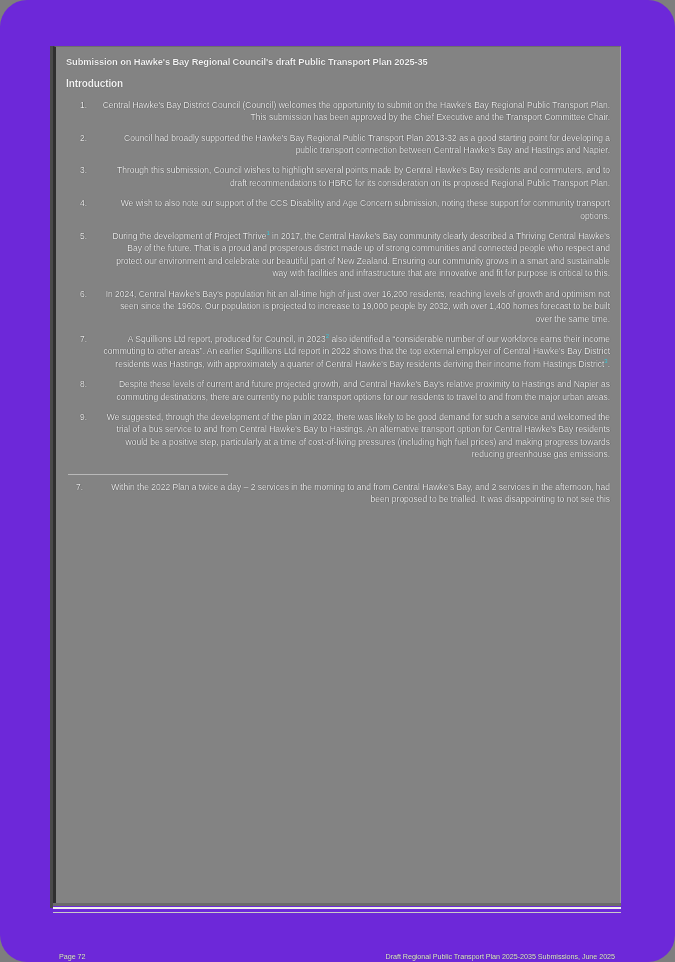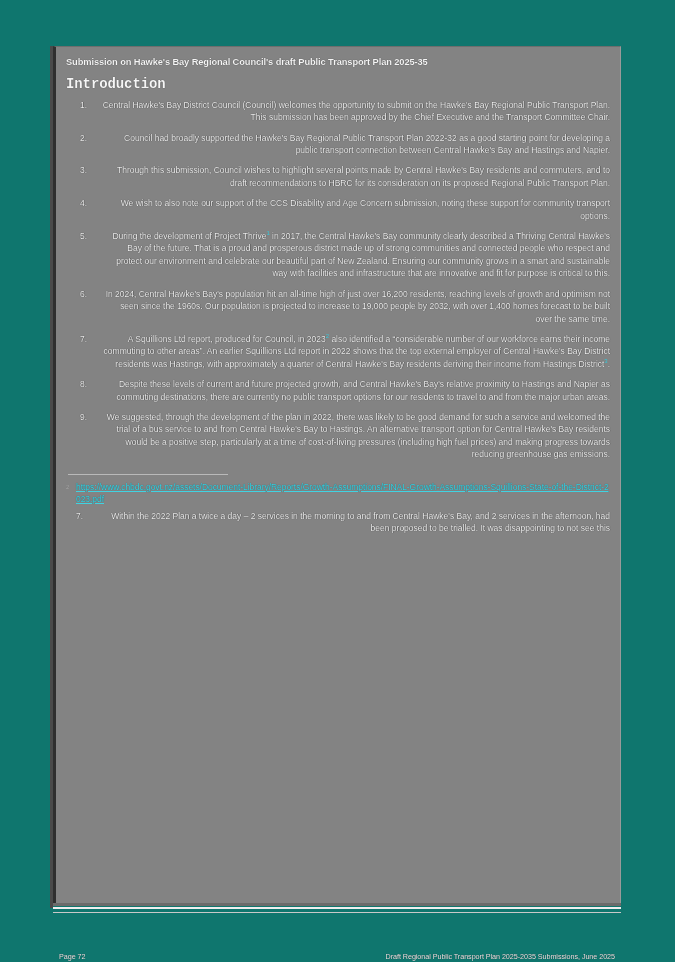--- a/index.html
+++ b/index.html
@@ -14,21 +14,22 @@
     overflow: hidden;
     font-family: "Liberation Sans", sans-serif;
     -webkit-font-smoothing: none;
   }
 
   
   #viewport {
     position: relative;
     width: 675px;
     height: 962px;
-    background: #0f766e;
+    background: #6d28d9;
+    border-radius: 27px;
   }
 
   #page {
     position: absolute;
     left: 53px;
     top: 46px;
     width: 568px;
     height: 860px;
     background: #838383;
     border-left: 3px solid #2f2f2f;
@@ -52,27 +53,26 @@
   h1.title {
     font-size: 9.3px;
     font-weight: bold;
     margin: 0 0 10px 0;
     color: #f6f6f6;
     letter-spacing: -0.1px;
     text-shadow: 0 0 0.7px rgba(15,15,15,0.9);
   }
 
   h2.heading {
-    font-size: 14px;
+    font-size: 10px;
     font-weight: bold;
     margin: 9px 0 8px 0;
     color: #f6f6f6;
     letter-spacing: -0.1px;
     text-shadow: 0 0 0.7px rgba(15,15,15,0.9);
-    font-family: Liberation Mono, monospace;
   }
 
   ol.numlist {
     list-style: none;
     margin: 0;
     padding: 0;
   }
   ol.numlist > li {
     position: relative;
     padding-left: 36px;
@@ -198,21 +198,21 @@
 
     <h2 class="heading doc-text">Introduction</h2>
 
     <ol class="numlist doc-text" id="intro-list">
       <li>
         <span class="num">1.</span>
         <span class="body">Central Hawke's Bay District Council  (Council) welcomes the opportunity to submit on the Hawke's Bay Regional Public Transport Plan. This submission has been approved by the Chief Executive and the Transport Committee Chair.</span>
       </li>
       <li>
         <span class="num">2.</span>
-        <span class="body">Council had broadly supported the Hawke's Bay Regional Public Transport Plan 2022-32 as a good starting point for developing a public transport connection between Central Hawke's Bay and Hastings and Napier.</span>
+        <span class="body">Council had broadly supported the Hawke's Bay Regional Public Transport Plan 2013-32 as a good starting point for developing a public transport connection between Central Hawke's Bay and Hastings and Napier.</span>
       </li>
       <li>
         <span class="num">3.</span>
         <span class="body">Through this submission, Council wishes to highlight several points made by Central Hawke's Bay residents and commuters, and to draft recommendations to HBRC for its consideration on its proposed  Regional Public Transport Plan.</span>
       </li>
       <li>
         <span class="num">4.</span>
         <span class="body">We wish to also note our support of the CCS Disability and Age Concern submission, noting these support for community transport options.</span>
       </li>
     </ol>
@@ -238,24 +238,20 @@
       <li>
         <span class="num">9.</span>
         <span class="body">We suggested, through the development of the plan in 2022, there was likely to be good demand for such a service and welcomed the trial of a bus service to and from Central Hawke's Bay to Hastings. An alternative transport option for Central Hawke's Bay residents would be a positive step,  particularly at a time of cost-of-living pressures (including high fuel prices) and making progress towards reducing greenhouse gas emissions.</span>
       </li>
     </ol>
 
     <div id="footnotes" class="doc-text">
       <div class="fn-rule"></div>
 
 
-      <div class="fn">
-        <span class="fnum">2</span>
-        <span class="fnlink">https://www.chbdc.govt.nz/assets/Document-Library/Reports/Growth-Assumptions/FINAL-Growth-Assumptions-Squillions-State-of-the-District-2023.pdf</span>
-      </div>
 
     </div>
 
     <ol class="numlist doc-text" id="tail-list" style="margin-top:4px;">
       <li style="padding-left:36px;">
         <span class="num" style="left:10px;">7.</span>
         <span class="body">Within the 2022 Plan a twice a day – 2 services in the morning to and from Central Hawke's Bay, and 2 services in the afternoon, had been proposed to be trialled. It was disappointing to not see this</span>
       </li>
     </ol>
 

